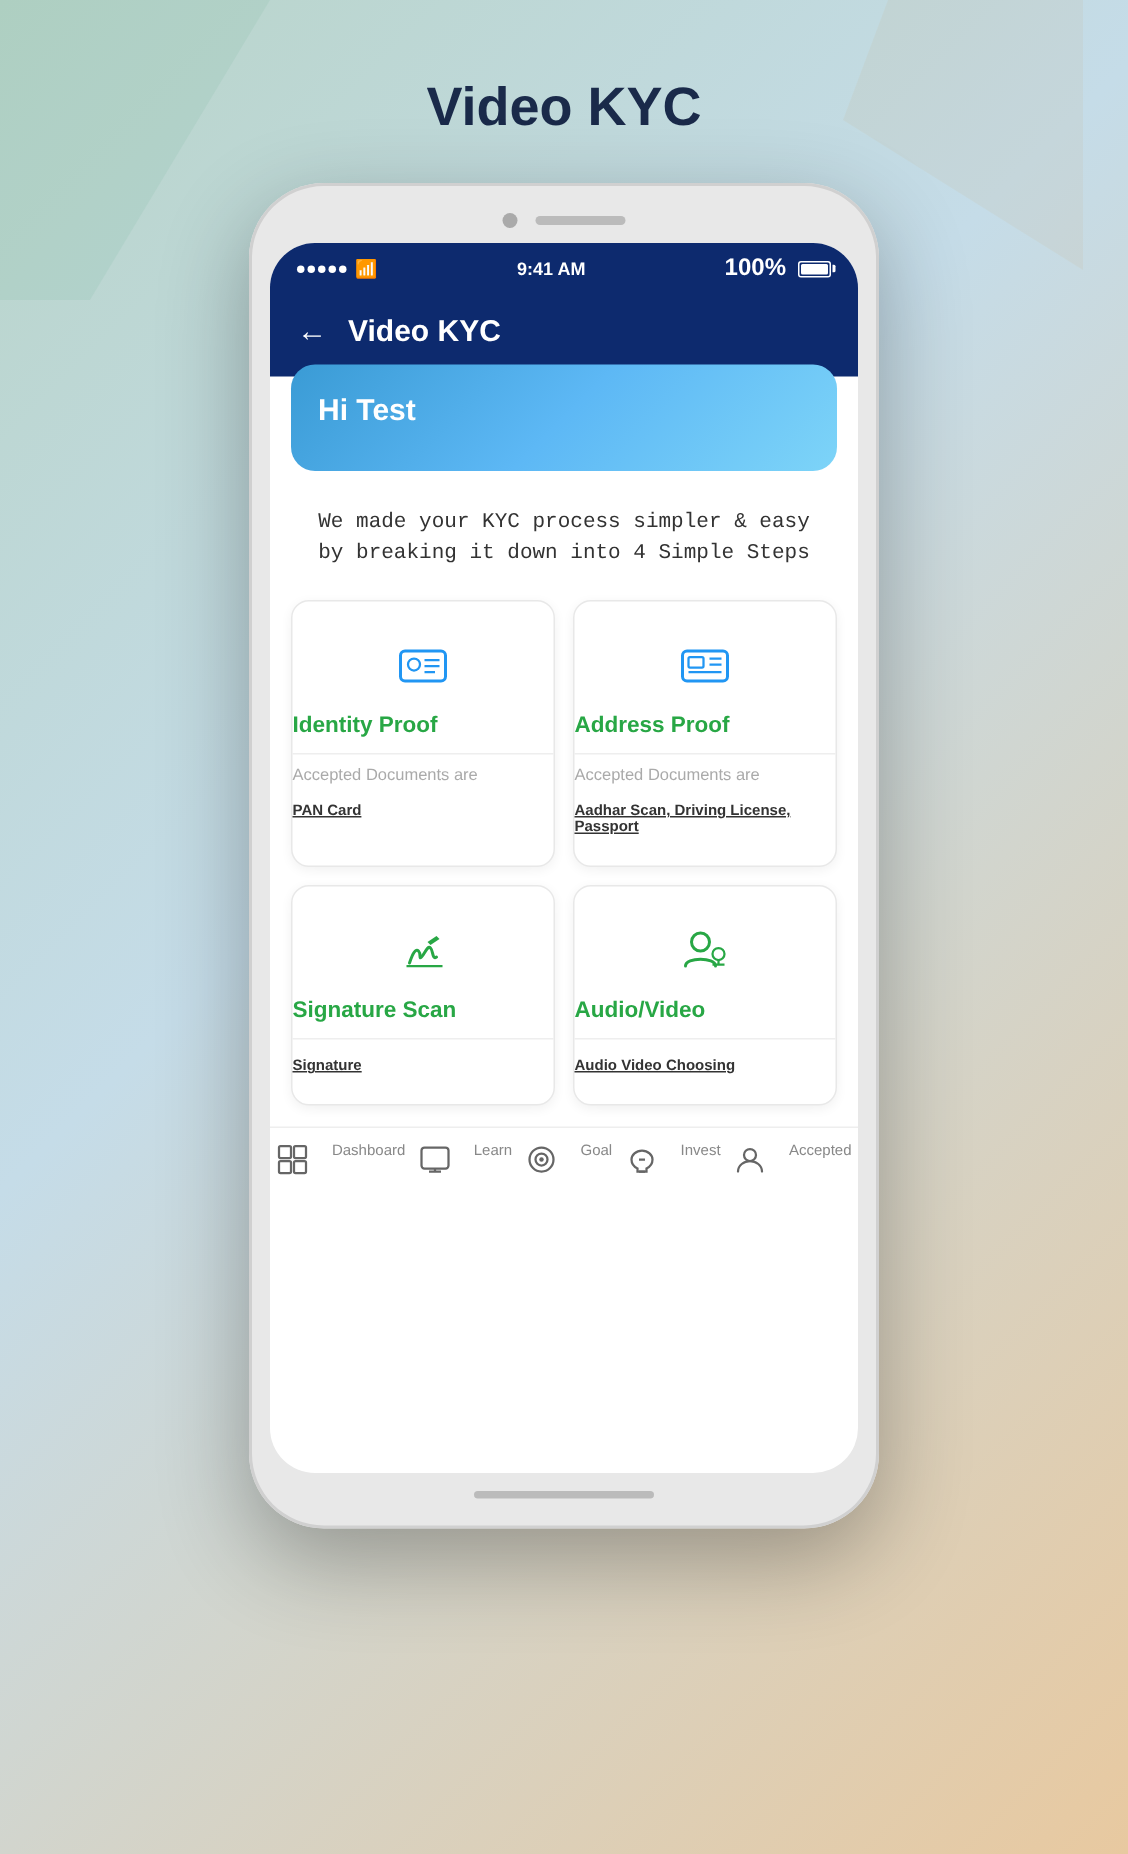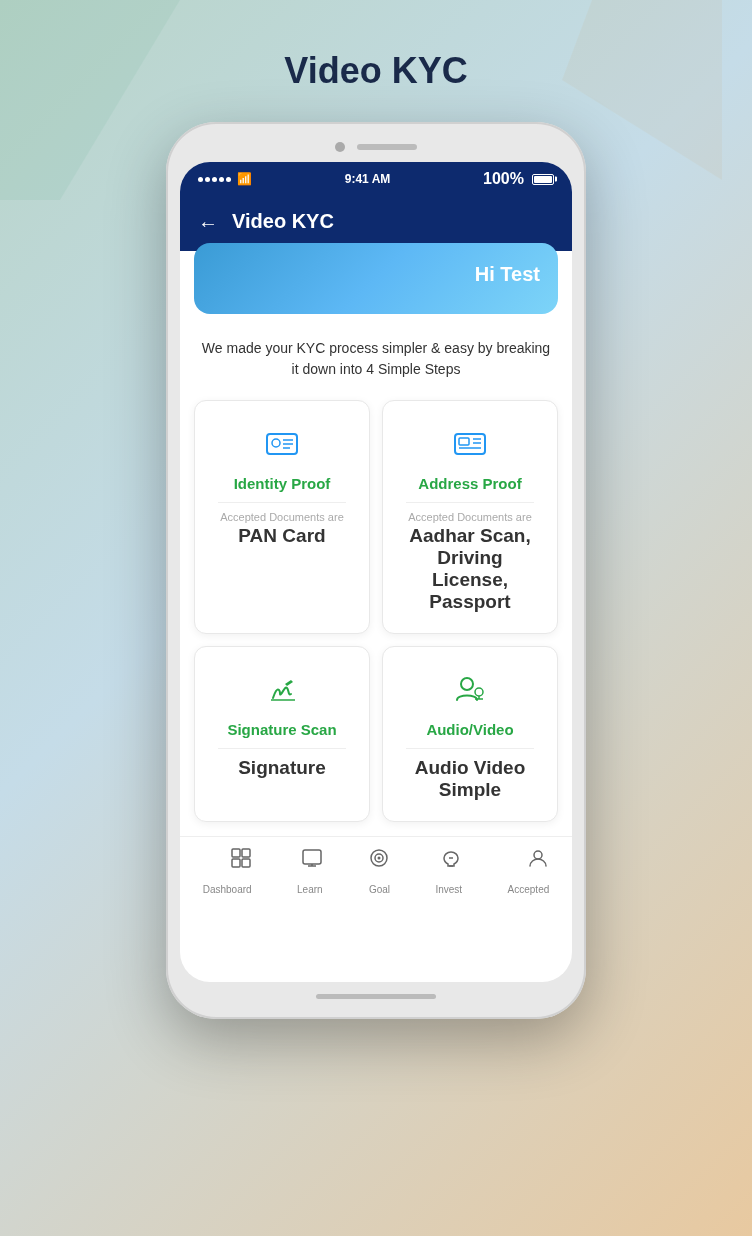--- a/index.html
+++ b/index.html
@@ -181,21 +181,21 @@
       font-size: 20px;
       font-weight: 700;
     }
 
     
     .welcome-card {
       margin: 0 14px 0;
       background: linear-gradient(135deg, #3a9bd5 0%, #5db8f5 50%, #7dd4f8 100%);
       border-radius: 16px;
       padding: 20px 18px;
-      text-align: right;
+      text-align: left;
       color: #fff;
       position: relative;
       top: -8px;
     }
 
     .welcome-name {
       font-size: 20px;
       font-weight: 700;
       margin-bottom: 8px;
     }
@@ -206,36 +206,37 @@
       opacity: 0.95;
     }
 
     
     .info-text {
       text-align: center;
       color: #333;
       font-size: 14px;
       line-height: 1.5;
       padding: 16px 20px 12px;
+      font-family: Liberation Mono, monospace;
     }
 
     
     .steps-grid {
       display: grid;
       grid-template-columns: 1fr 1fr;
       gap: 12px;
       padding: 8px 14px 14px;
     }
 
     .step-card {
       background: #fff;
       border-radius: 12px;
       border: 1px solid #e8e8e8;
-      padding: 20px 23px;
-      text-align: center;
+      padding: 20px 0;
+      text-align: left;
       box-shadow: 0 2px 8px rgba(0,0,0,0.06);
     }
 
     .step-icon {
       margin-bottom: 10px;
       display: flex;
       justify-content: center;
       align-items: center;
       height: 44px;
     }
@@ -254,42 +255,43 @@
 
     .step-divider {
       height: 1px;
       background: #eee;
       margin: 8px 0;
     }
 
     .step-doc-label {
       font-size: 11px;
       color: #aaa;
-      margin-bottom: 2px;
+      margin-bottom: 12px;
     }
 
     .step-doc-value {
-      font-size: 19px;
+      font-size: 10px;
       font-weight: 600;
       color: #333;
+      text-decoration: underline;
     }
 
     
     .bottom-nav {
       background: #fff;
       border-top: 1px solid #eee;
       display: flex;
       justify-content: space-around;
       padding: 10px 0 14px;
     }
 
     .nav-item {
       display: flex;
-      flex-direction: column;
-      align-items: flex-end;
+      flex-direction: row;
+      align-items: flex-start;
       gap: 15px;
       cursor: pointer;
     }
 
     .nav-icon {
       font-size: 20px;
       color: #666;
     }
 
     .nav-label {
@@ -417,21 +419,21 @@
             <circle cx="16" cy="14" r="6" stroke="#28a745" stroke-width="2" fill="none"></circle>
             <path d="M6 30 C6 24, 26 24, 26 30" stroke="#28a745" stroke-width="2" fill="none" stroke-linecap="round"></path>
             <circle cx="28" cy="22" r="4" stroke="#28a745" stroke-width="1.5" fill="none"></circle>
             <line x1="28" y1="26" x2="28" y2="29" stroke="#28a745" stroke-width="1.5"></line>
             <line x1="24" y1="29" x2="32" y2="29" stroke="#28a745" stroke-width="1.5"></line>
           </svg>
         </div>
         <div class="step-title">Audio/Video</div>
         <div class="step-divider"></div>
         <div class="step-doc-label"></div>
-        <div class="step-doc-value">Audio Video Simple</div>
+        <div class="step-doc-value">Audio Video Choosing</div>
       </div>
 
     </div>
 
     <div class="bottom-nav">
       <div class="nav-item">
         <svg class="nav-icon" width="22" height="22" viewBox="0 0 22 22" fill="none" xmlns="http://www.w3.org/2000/svg">
           <rect x="2" y="2" width="8" height="8" rx="1" stroke="#666" stroke-width="1.5" fill="none"></rect>
           <rect x="12" y="2" width="8" height="8" rx="1" stroke="#666" stroke-width="1.5" fill="none"></rect>
           <rect x="2" y="12" width="8" height="8" rx="1" stroke="#666" stroke-width="1.5" fill="none"></rect>

